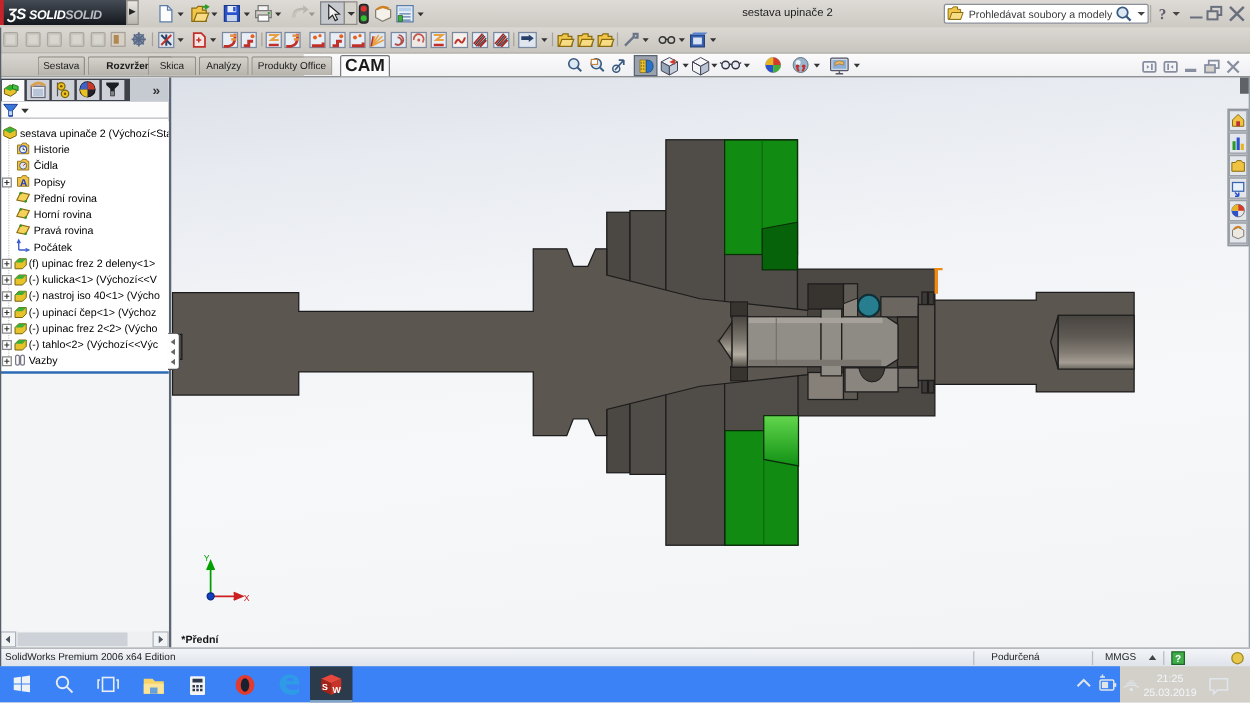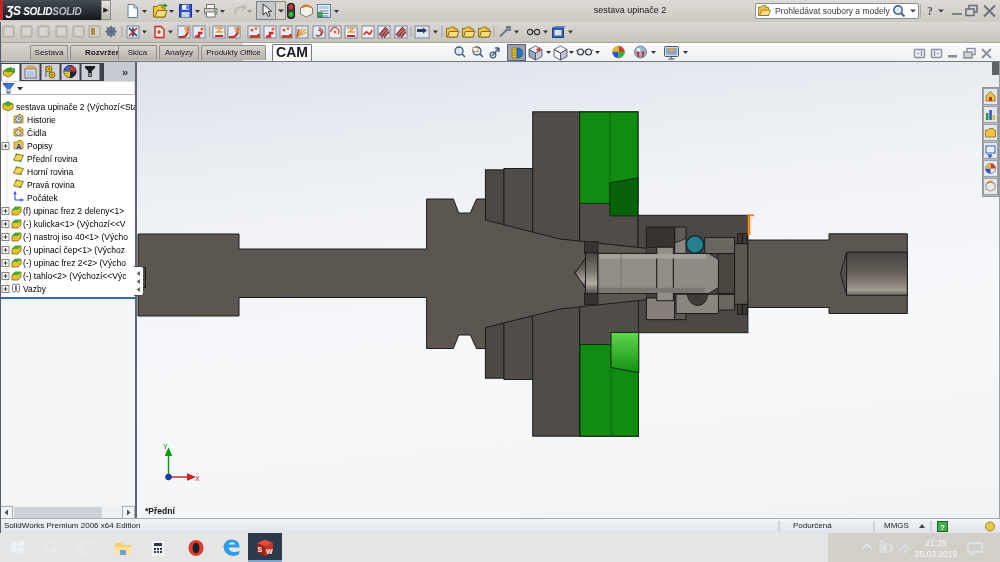--- a/index.html
+++ b/index.html
@@ -47,21 +47,21 @@
   #pfilter { position:absolute; left:0; top:19px; width:135px; height:14px; background:#fff; border-bottom:1px solid #d0d0d0; }
   #ptree { position:absolute; left:0; top:35px; width:135px; height:200px; background:#fff; overflow:hidden; }
   #plower { position:absolute; left:0; top:235px; width:135px; height:208px; background:#f4f5f6; border-top:2px solid #2c6cb5; }
   #pscroll { position:absolute; left:0; top:443px; width:135px; height:13px; background:#eef0f1; }
 
   
   #statusbar { position:absolute; left:0; top:518px; width:1000px; height:15px;
     background:linear-gradient(#f3f5f8,#dfe3ea); border-top:1px solid #a9adb5; font-size:8px; color:#222; }
 
   
-  #taskbar { position:absolute; left:0; top:533px; width:828px; height:29px; background:#e5e5e5; }
+  #taskbar { position:absolute; left:0; top:533px; width:896px; height:29px; background:#3b82f6; }
 </style>
 </head>
 <body>
 <div id="app">
 
   <div id="titlebar">
     <div id="swlogo"></div>
     <div id="swred"></div>
     <div id="swtext"><span style="font-size:12px;margin-top:38px;">ƷS</span> SOLID<span style="color:#b9bcc2;">SOLID</span></div>
     <div id="swarrow">▶</div>

